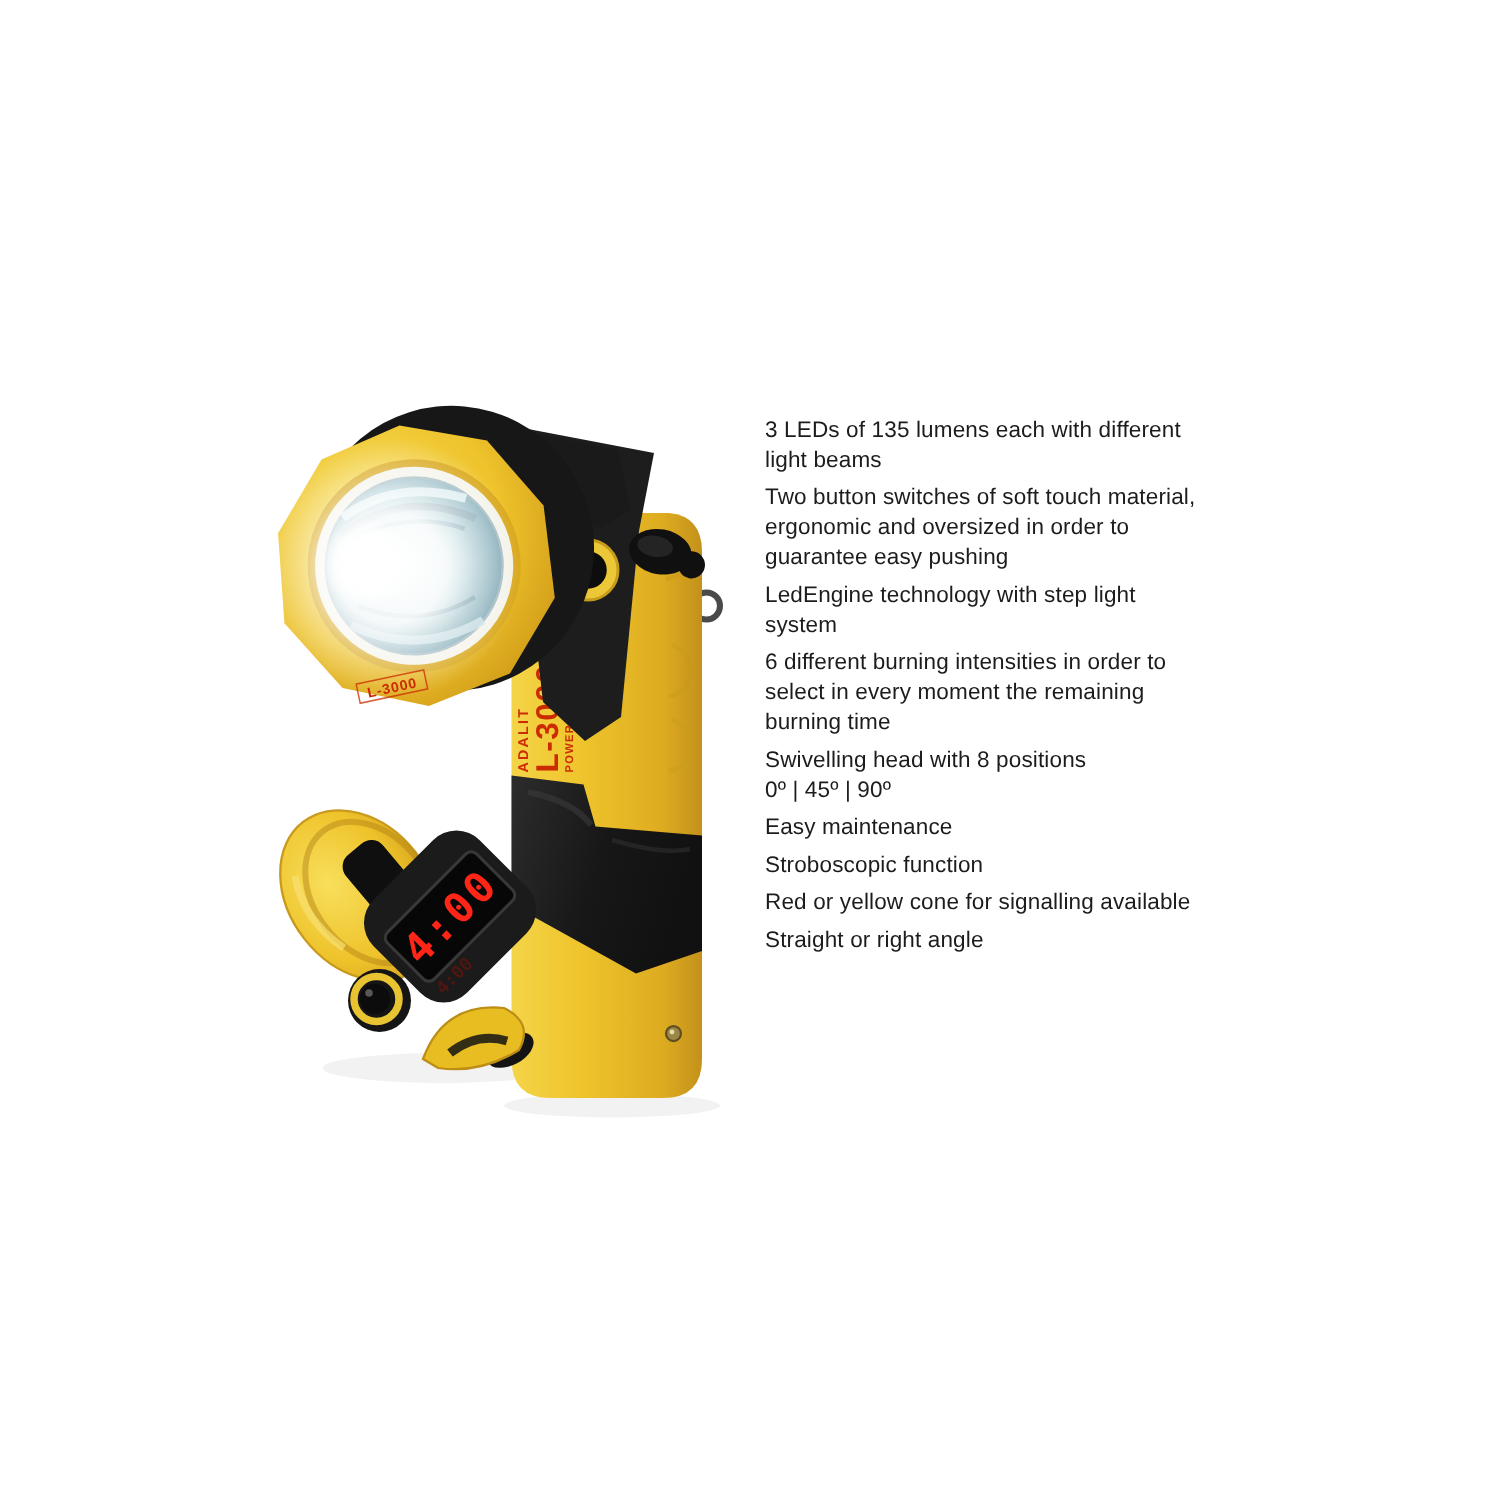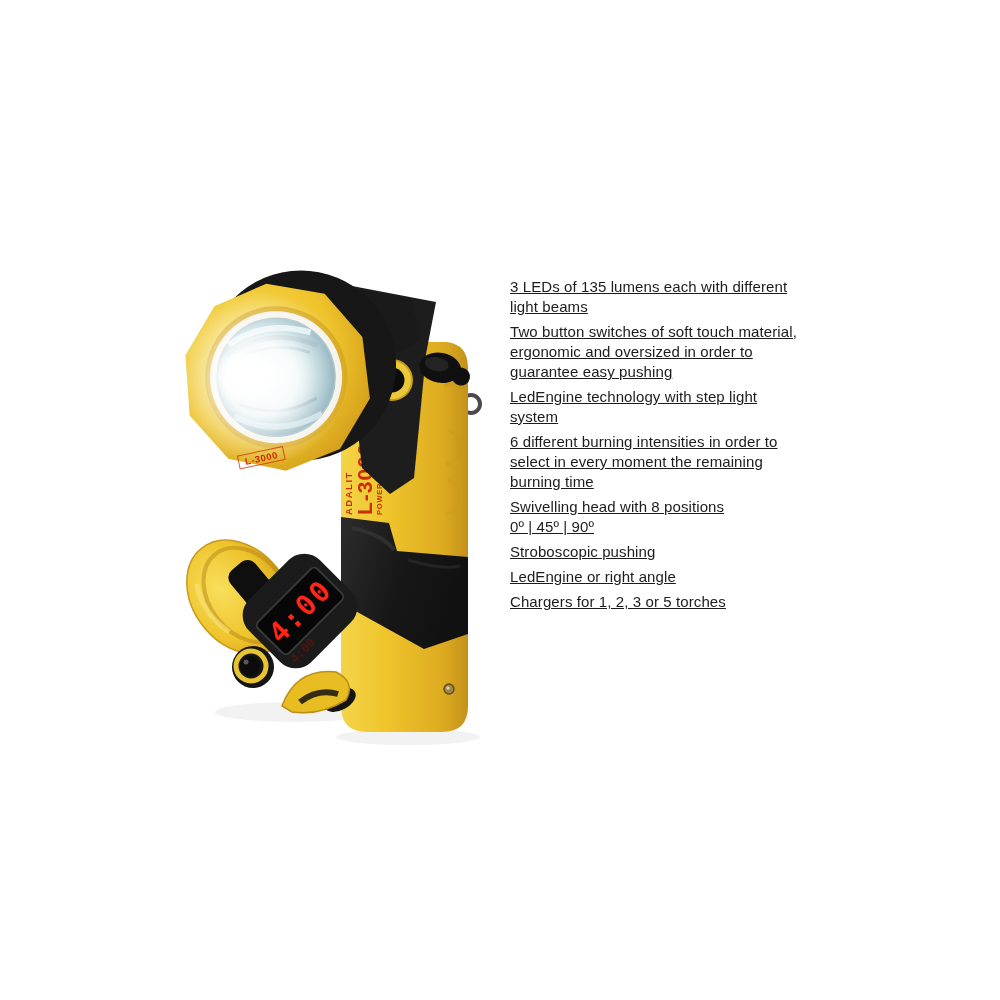--- a/index.html
+++ b/index.html
@@ -18,21 +18,20 @@
     width: 360px;
     height: 510px;
     margin: 0;
   }
   .feature-list {
     position: absolute;
     left: 510px;
     top: 277px;
     width: 342px;
     color: #1c1c1c;
-    text-decoration: underline;
   }
   .feature-list p {
     margin: 0 0 5px 0;
     font-size: 15px;
     line-height: 20px;
     white-space: pre-line;
     letter-spacing: 0.1px;
   }
   svg text { user-select: none; }
 </style>
@@ -179,18 +178,19 @@
     <p>Two button switches of soft touch material,
 ergonomic and oversized in order to
 guarantee easy pushing</p>
     <p>LedEngine technology with step light
 system</p>
     <p>6 different burning intensities in order to
 select in every moment the remaining
 burning time</p>
     <p>Swivelling head with 8 positions
 0º | 45º | 90º</p>
-    <p>Stroboscopic pushing</p>
-    <p>LedEngine or right angle</p>
-    <p>Chargers for 1, 2, 3 or 5 torches</p>
+    <p>Easy maintenance</p>
+    <p>Stroboscopic function</p>
+    <p>Red or yellow cone for signalling available</p>
+    <p>Straight or right angle</p>
   </section>
 
 </div>
 
 </body></html>

